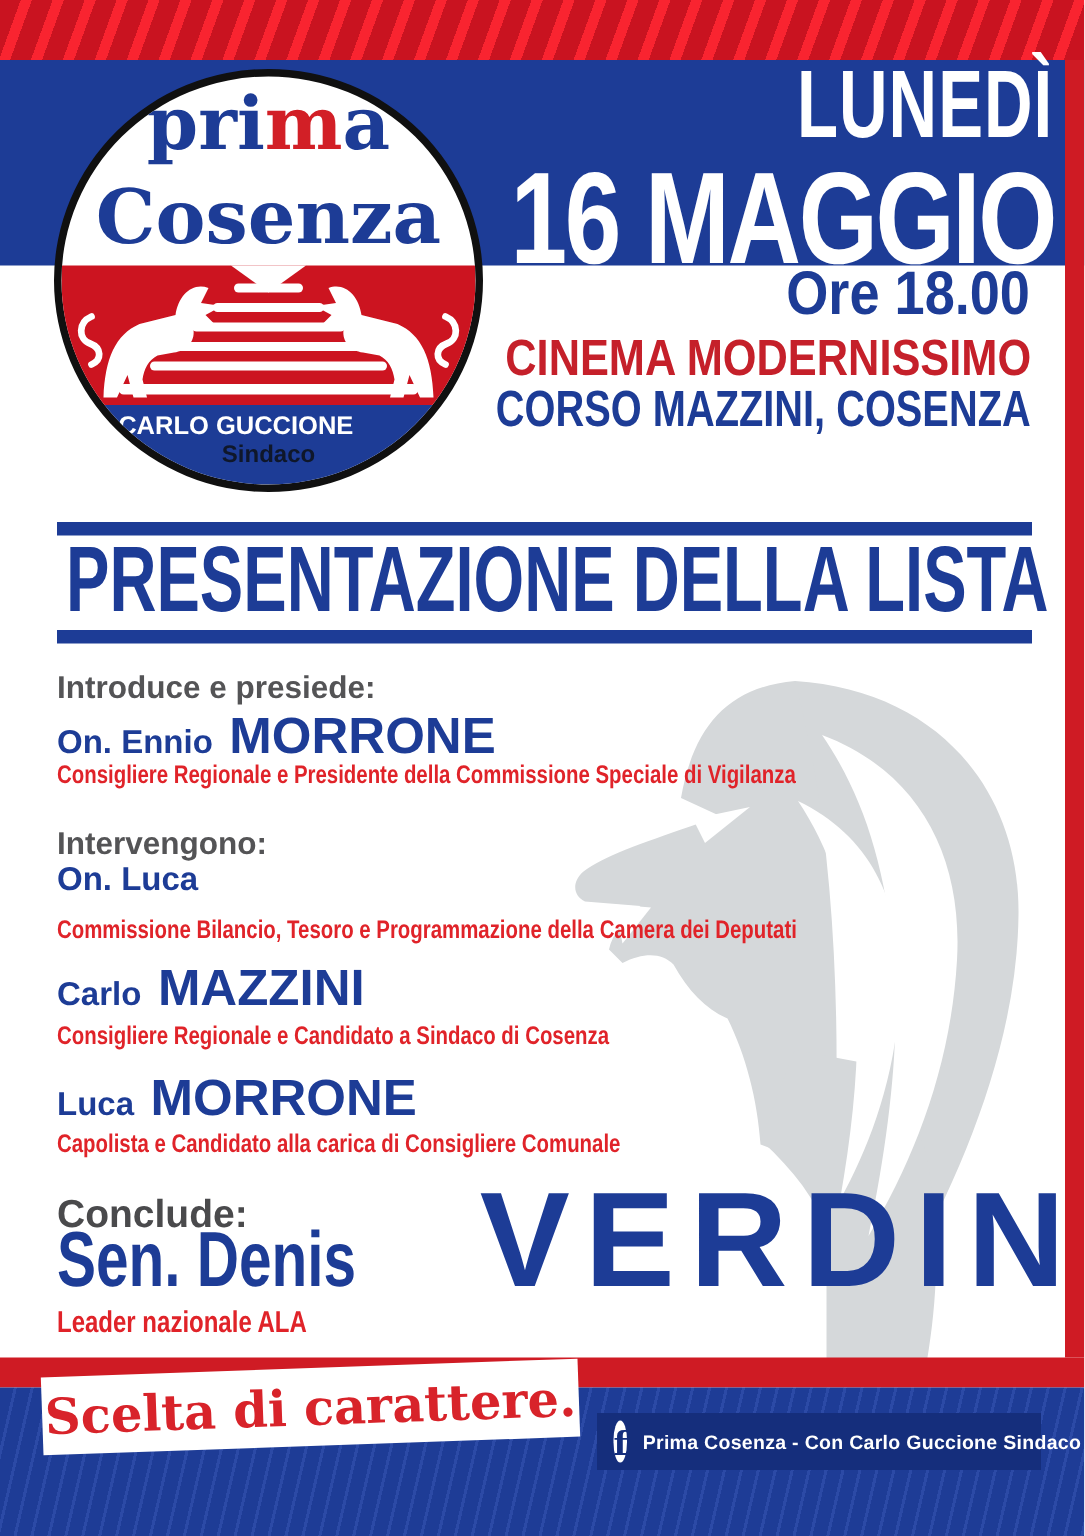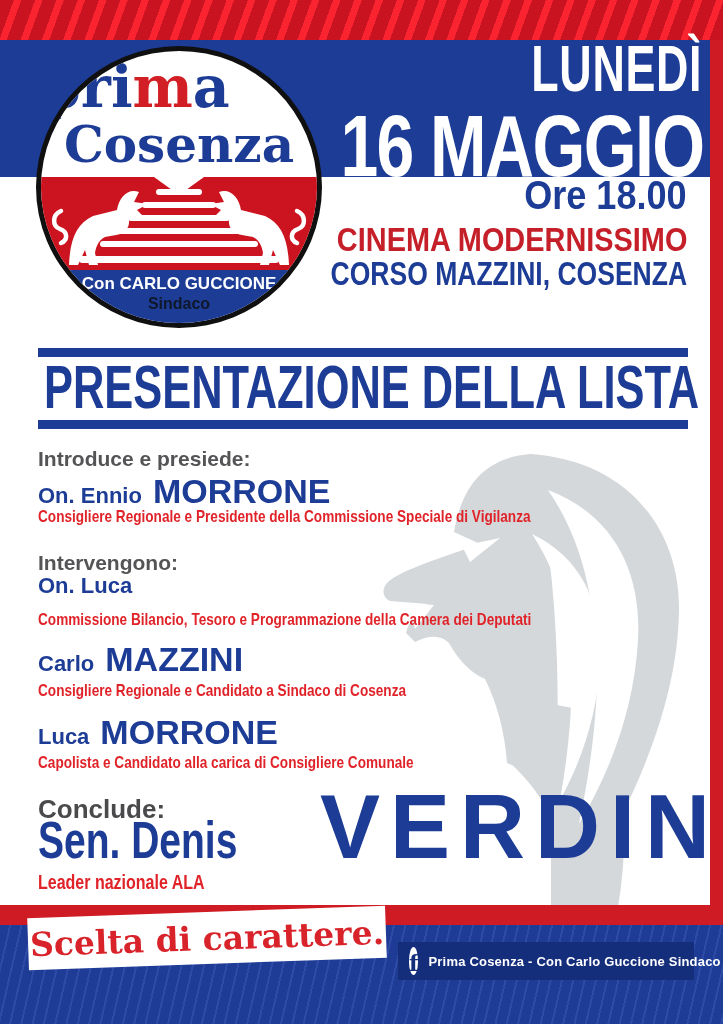--- a/index.html
+++ b/index.html
@@ -18,27 +18,27 @@
   .evt-venue{top:222px;right:36px;font-size:34px;color:#c5202a;transform:scaleX(.85);transform-origin:right top;}
   .evt-address{top:256px;right:36px;font-size:34px;color:#1d3c96;transform:scaleX(.78);transform-origin:right top;}
   
   .logo{position:absolute;left:36px;top:46px;width:286px;height:282px;border-radius:50%;
         background:#fff;border:5px solid #101010;overflow:hidden;box-sizing:border-box;z-index:4;}
   .logo-inner{position:absolute;left:0;top:0;width:276px;height:272px;}
   .logo-red{position:absolute;left:0;top:126px;width:276px;height:93px;background:#cc1420;}
   .logo-blue{position:absolute;left:0;top:219px;width:276px;height:53px;background:#1d3c96;}
   .v-notch{position:absolute;left:50%;top:126px;margin-left:-25px;width:0;height:0;
            border-left:25px solid transparent;border-right:25px solid transparent;border-top:18px solid #fff;z-index:2;}
-  .logo-word1{position:absolute;left:0;top:6px;width:276px;text-align:left;
-      font-family:"DejaVu Serif",serif;font-weight:bold;font-size:57px;line-height:1.05;color:#1d3c96;}
+  .logo-word1{position:absolute;left:0;top:6px;width:276px;text-align:center;
+      font-family:"DejaVu Serif",serif;font-weight:bold;font-size:49px;line-height:1.05;color:#1d3c96;}
   .logo-word1 .m-red{color:#d21f26;}
   .logo-word2{position:absolute;left:0;top:64px;width:276px;text-align:center;
       font-family:"DejaVu Serif",serif;font-weight:bold;font-size:50px;line-height:1.2;color:#1d3c96;letter-spacing:0px;}
   .lions-svg{position:absolute;left:0;top:126px;width:276px;height:93px;}
-  .logo-sup1{position:absolute;left:0;top:224px;width:276px;text-align:center;color:#fff;font-weight:bold;font-size:17px;line-height:1;}
+  .logo-sup1{position:absolute;left:0;top:224px;width:276px;color:#fff;font-weight:bold;font-size:17px;line-height:1;}
   .logo-sup2{position:absolute;left:0;top:245px;width:276px;text-align:center;color:#0f172a;font-weight:bold;font-size:16px;line-height:1;}
   
   .bar{position:absolute;left:38px;width:650px;height:9px;background:#1d3c96;z-index:3;}
   .bar-top{top:348px;} .bar-bottom{top:420px;}
   .banner-title{position:absolute;left:44px;top:356px;font-size:62px;font-weight:bold;color:#1d3c96;
       line-height:1;white-space:nowrap;transform:scaleX(.70);transform-origin:left top;z-index:3;}
   
   .watermark{position:absolute;right:13px;top:452px;width:330px;height:455px;z-index:1;}
   
   .blk{position:absolute;left:38px;white-space:nowrap;z-index:3;}

